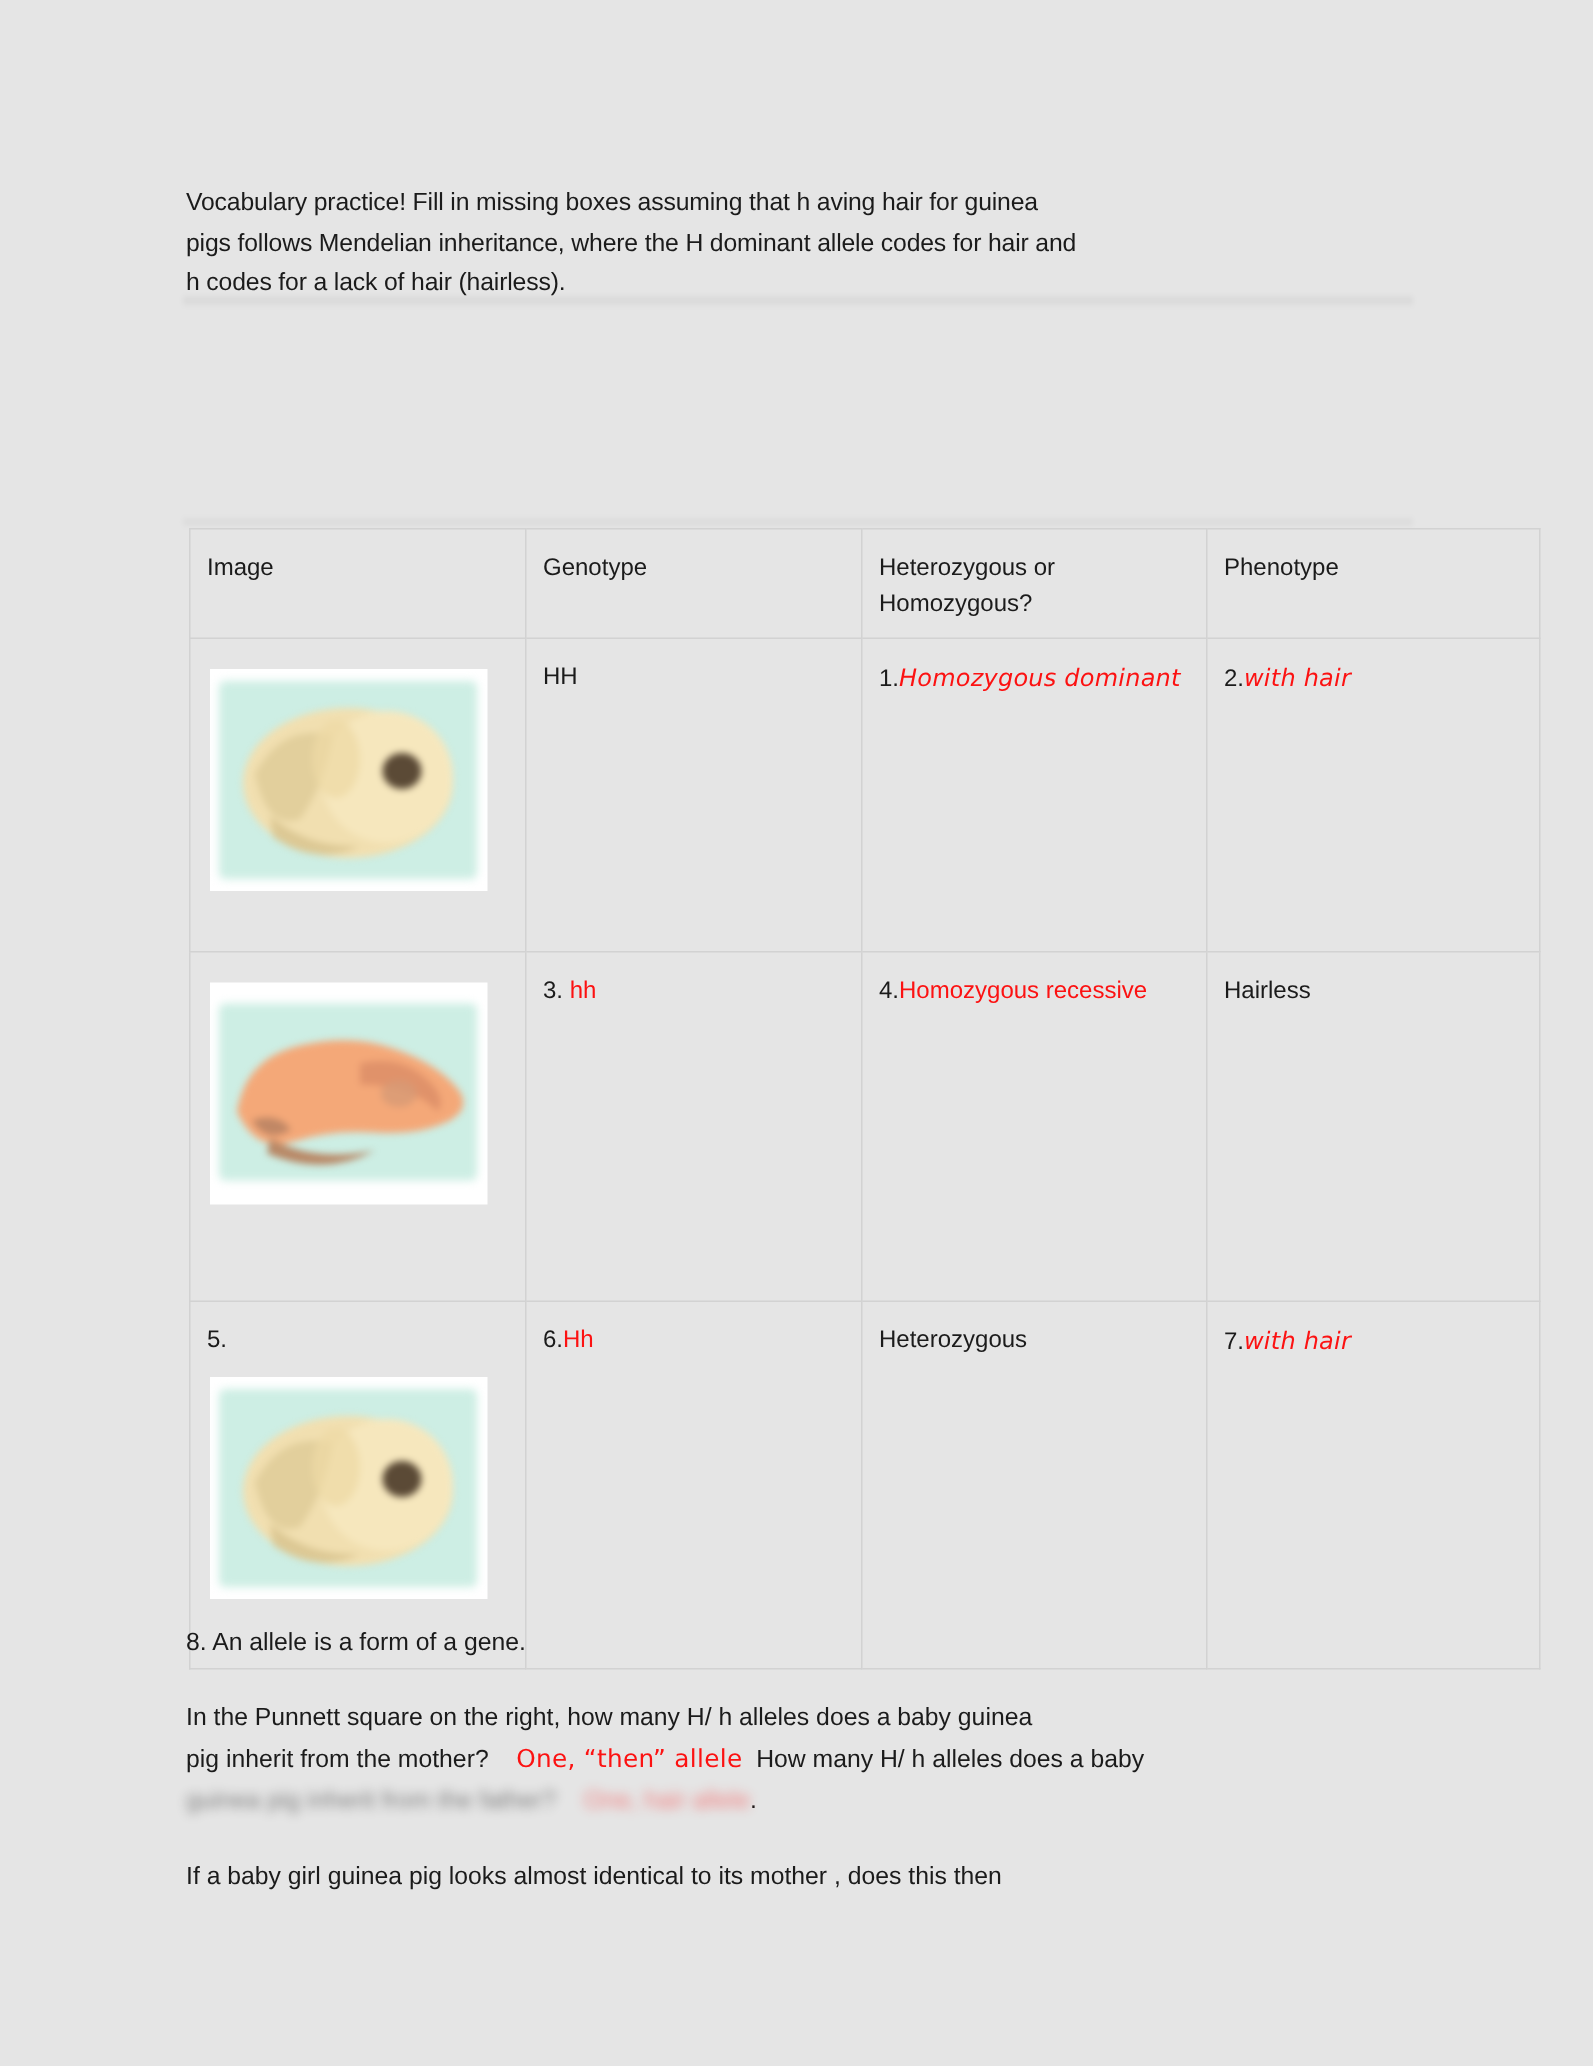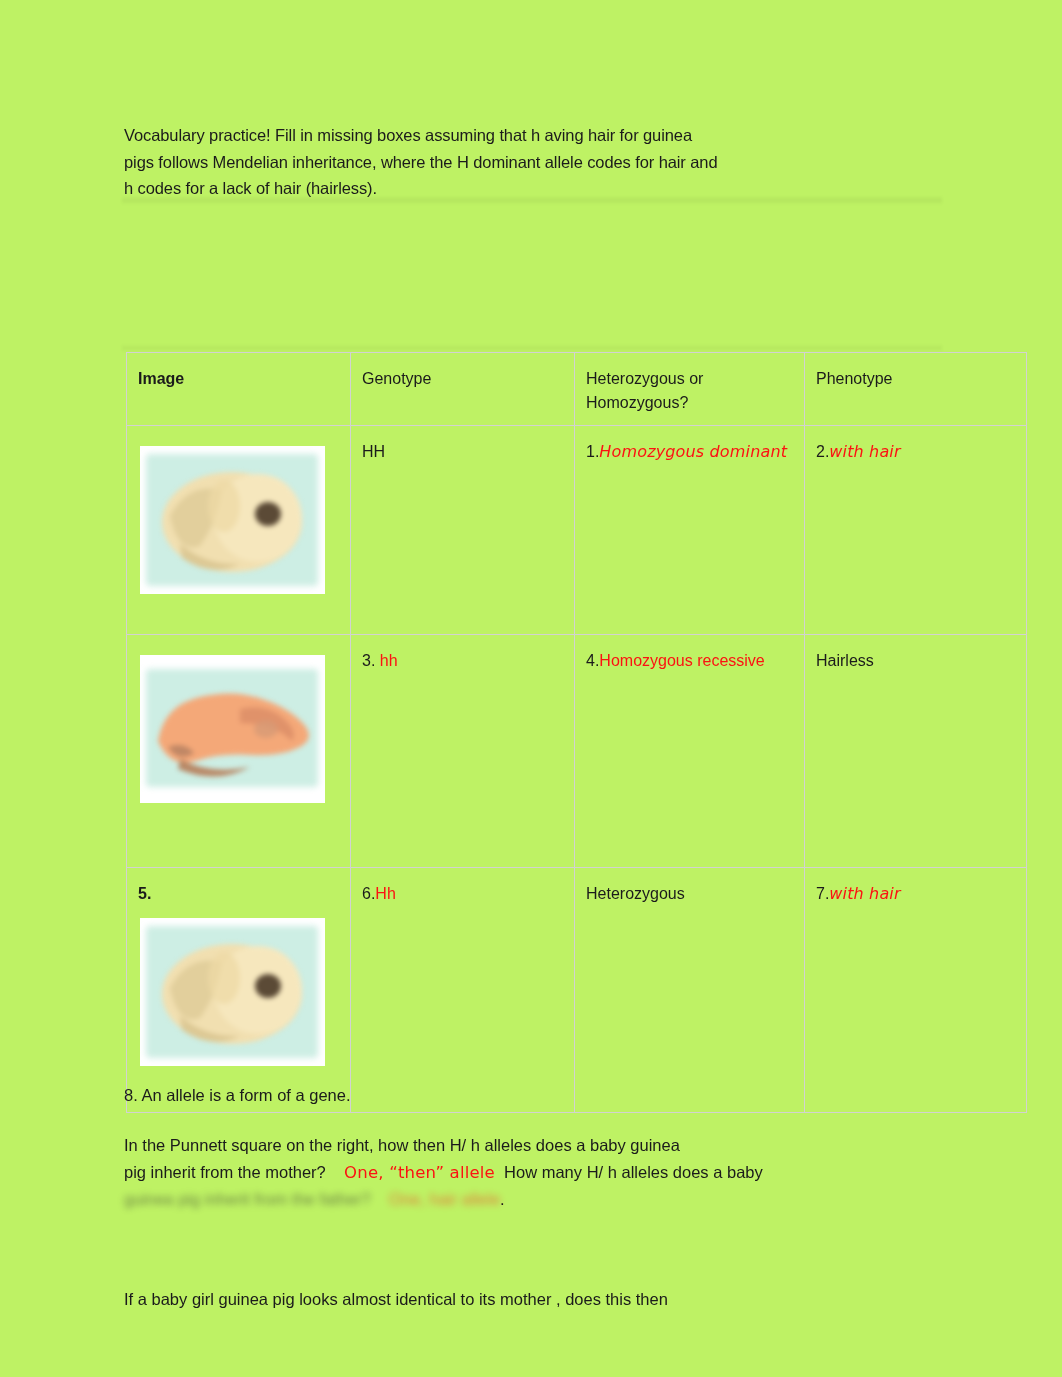--- a/index.html
+++ b/index.html
@@ -13,21 +13,21 @@
     height: 1377px;
     position: relative;
     font-family: "Liberation Sans", sans-serif;
     color: #1a1a1a;
     overflow: hidden;
   }
 
   .page {
     position: absolute;
     inset: 0;
-    background: #bef264;
+    background: #e5e5e5;
   }
 
   
   .intro {
     position: absolute;
     left: 124px;
     top: 122px;
     width: 730px;
     font-size: 16.5px;
     line-height: 26.5px;
@@ -66,21 +66,21 @@
     table-layout: fixed;
   }
   .tbl td {
     border: 1px solid #d2d2d2;
     vertical-align: top;
     padding: 14px 10px 8px 11px;
     font-size: 16px;
     line-height: 24px;
     color: #1b1b1b;
   }
-  .c1 { width: 202px; font-weight: bold; }
+  .c1 { width: 202px; }
   .c2 { width: 202px; }
   .c3 { width: 208px; }
   .c4 { width: 200px; }
 
   .row-head td { height: 50px; }
   .row-1 td { height: 186px; }
   .row-2 td { height: 210px; }
   .row-3 td { height: 222px; }
 
   .hdr { white-space: pre-line; }
@@ -173,21 +173,21 @@
 
   .final {
     position: absolute;
     left: 124px;
     top: 1238px;
     width: 740px;
     font-size: 16.5px;
     line-height: 27px;
     color: #1b1b1b;
   }
-  .final-line { display: block; white-space: pre; margin-top: 48px; }
+  .final-line { display: block; white-space: pre; }
 </style>
 </head>
 <body>
 
 <div class="page">
 
   <div class="intro">
     <span class="intro-line">Vocabulary practice! Fill in missing boxes assuming that h aving hair for guinea</span>
     <span class="intro-line">pigs follows Mendelian inheritance, where the H dominant allele codes for hair and</span>
     <span class="intro-line">h codes for a lack of hair (hairless).</span>
@@ -286,21 +286,21 @@
       <td class="c4">
         <span class="num">7.</span><span class="ans-round">with hair</span>
       </td>
     </tr>
   </tbody>
     </table>
 
   <div class="q8">8. An allele is a form of a gene.</div>
 
   <div class="qblock">
-    <span class="qline">In the Punnett square on the right, how then H/ h alleles does a baby guinea</span>
+    <span class="qline">In the Punnett square on the right, how many H/ h alleles does a baby guinea</span>
     <span class="qline"><span>pig inherit from the mother?</span>&nbsp;&nbsp;&nbsp;&nbsp;<span class="inline-ans">One, “then” allele</span>&nbsp;&nbsp;<span>How many H/ h alleles does a baby</span></span>
     <span class="qline"><span class="redacted">guinea pig inherit from the father?</span>&nbsp;&nbsp;&nbsp;&nbsp;<span class="redacted-red">One, hair allele</span><span>.</span></span>
   </div>
 
   <div class="final">
     <span class="final-line">If a baby girl guinea pig looks almost identical to its mother , does this then</span>
   </div>
 
 </div>
 

